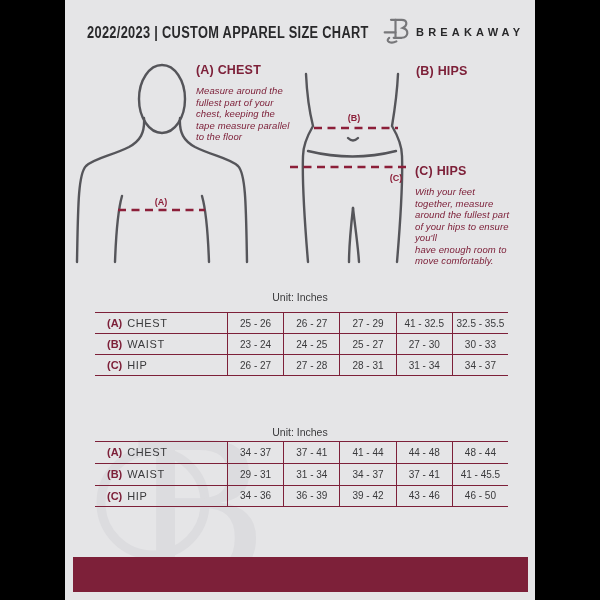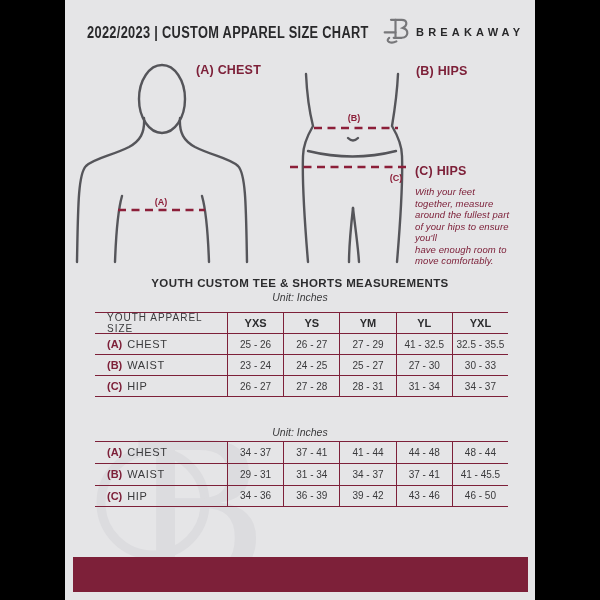--- a/index.html
+++ b/index.html
@@ -28,21 +28,21 @@
   .inst-b{left:351px;top:64px;width:112px;}
   .inst-c{left:350px;top:164px;width:115px;}
   
   .diagram{position:absolute;left:0;top:0;}
   .figline{fill:none;stroke:var(--figure);stroke-width:2.4;stroke-linecap:round;}
   .dashline{fill:none;stroke:var(--dash);stroke-width:2.4;stroke-dasharray:8 5.5;}
   .dashlabel{font-family:"Liberation Sans",sans-serif;font-size:9px;font-weight:bold;fill:var(--dash);text-anchor:middle;}
   
   .sec-title{position:absolute;left:0;width:470px;text-align:center;font-size:11.5px;font-weight:bold;
     color:#2c2c2e;letter-spacing:.4px;}
-  .sec-unit{position:absolute;left:0;width:470px;text-align:center;font-size:10.5px;font-style:italic;color:#3a3a3c;}
+  .sec-unit{position:absolute;left:0;width:470px;text-align:center;font-size:10.5px;color:#3a3a3c;}
   
   .sizetable{position:absolute;left:30px;width:413px;border-bottom:1px solid var(--maroon);z-index:2;}
   .trow{display:flex;border-top:1px solid var(--maroon);height:21px;align-items:stretch;}
   .c0{width:132px;display:flex;align-items:center;padding-left:12px;}
   .cv{flex:1;display:flex;align-items:center;justify-content:center;border-left:1px solid var(--maroon);
     font-size:10px;color:var(--ink2);}
   .thead .c0{font-size:10px;letter-spacing:1px;color:var(--ink2);}
   .thead .cv{font-weight:bold;font-size:11px;color:#2c2c2e;}
   .pfx{color:var(--maroon);font-weight:bold;font-size:11px;margin-right:5px;}
   .lab{font-size:11px;color:var(--ink2);letter-spacing:.6px;}
@@ -96,47 +96,43 @@
       <path class="figline" d="M288 208 C290 226 293 246 294 262"></path>
       <path class="dashline" d="M249 128 H333"></path>
       <text class="dashlabel" x="289" y="121">(B)</text>
       <path class="dashline" d="M225 167 H345"></path>
       <text class="dashlabel" x="331" y="181">(C)</text>
     </g>
   </svg>
 
   <div class="inst inst-a">
     <h3>(A) CHEST</h3>
+    <p>Measure around the
+fullest part of your
+chest, keeping the
+tape measure parallel
+to the floor</p>
   </div>
   <div class="inst inst-b">
     <h3>(B) HIPS</h3>
   </div>
   <div class="inst inst-c">
     <h3>(C) HIPS</h3>
     <p>With your feet
 together, measure
 around the fullest part
 of your hips to ensure
 you'll
 have enough room to
 move comfortably.</p>
   </div>
 
-  <div class="sec-title" style="top:277px">YOUTH CUSTOM TEE &amp; SHORTS MEASUREMENTS</div>
   <div class="sec-unit" style="top:291px">Unit: Inches</div>
 
   <div class="sizetable yt">
-    <div class="trow thead">
-      <div class="c0">YOUTH APPAREL SIZE</div>
-      <div class="cv">YXS</div>
-      <div class="cv">YS</div>
-      <div class="cv">YM</div>
-      <div class="cv">YL</div>
-      <div class="cv">YXL</div>
-    </div>
     <div class="trow">
       <div class="c0">
           <span class="pfx">(A)</span>
           <span class="lab">CHEST</span>
         </div>
       <div class="cv">25 - 26</div>
       <div class="cv">26 - 27</div>
       <div class="cv">27 - 29</div>
       <div class="cv">41 - 32.5</div>
       <div class="cv">32.5 - 35.5</div>

